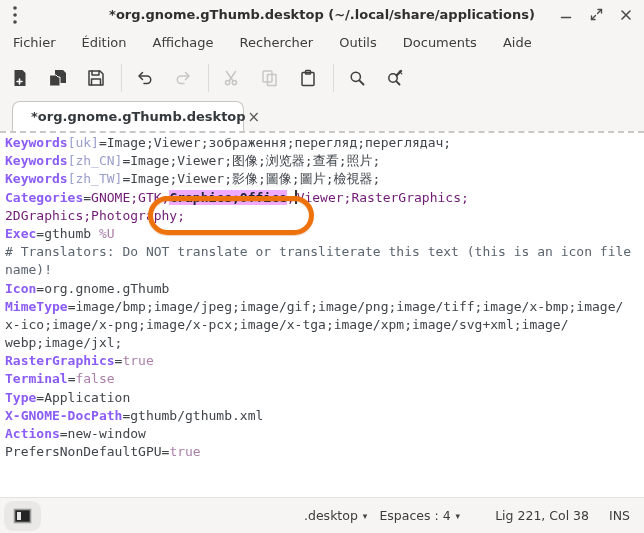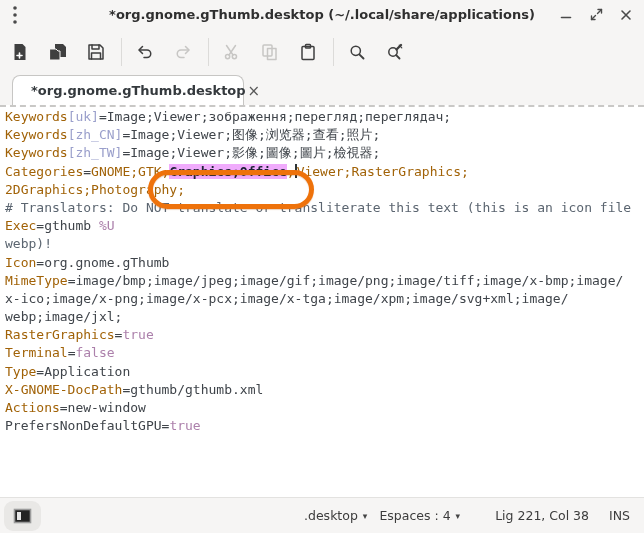--- a/index.html
+++ b/index.html
@@ -32,24 +32,24 @@
   .tab { height:30px; width:232px; background:#ffffff; border:1px solid #c7c6c4; border-bottom:none;
     border-radius:8px 8px 0 0; display:flex; align-items:center; padding:0 10px; }
   .tab-label { margin-left:8px; font-size:13px; font-weight:600; color:#34393d; white-space:nowrap; }
   .tab-close { margin-left:auto; font-size:15px; line-height:14px; color:#5a5a5a; padding:0 2px; }
 
   
   .editor { flex:1 1 auto; background:#ffffff; border-top:2px dashed #c9c8c6;
     position:relative; padding:1px 0 0 5px; overflow:hidden; cursor:text; }
   .line { white-space:pre; height:18.2px; line-height:18.2px;
     font-family:"DejaVu Sans Mono","Liberation Mono",monospace; font-size:13px; }
-  .tk-k { color:#a16207; font-weight:normal; }
+  .tk-k { color:#8b5cf6; font-weight:bold; }
   .tk-s { color:#9a9fcb; }
   .tk-p { color:#3f444a; }
-  .tk-e { color:#a16207;margin-top:48px; }
+  .tk-e { color:#701a75;margin-top:48px; }
   .tk-f { color:#ac80ab; }
   .tk-c { color:#5b6570; }
   .tk-m { background:#f0abfc; color:#1d2335; font-weight:bold; }
   .tk-caret { display:inline-block; width:0px; border-left:2px solid #2e3436; height:14px; vertical-align:-2px; }
   .annotation { position:absolute; left:148px; top:63px; width:166px; height:39px;
     border:5px solid #ee720b; border-radius:20px; pointer-events:none;
     box-shadow:0 1px 1px rgba(180,80,0,.25), inset 0 1px 1px rgba(180,80,0,.25); }
 
   
   .statusbar { height:36px; flex:0 0 auto; display:flex; align-items:center;
@@ -92,20 +92,29 @@
         </svg>
       </div>
       <div class="winbtn">
         <svg width="12" height="12" viewBox="0 0 12 12" stroke="#4a4a4a" stroke-width="1.6" stroke-linecap="round">
           <path d="M2 2l8 8M10 2l-8 8"></path>
         </svg>
       </div>
     </div>
   </div>
 
+  <div class="menubar">
+    <span class="menu-item">Fichier</span>
+    <span class="menu-item">Édition</span>
+    <span class="menu-item">Affichage</span>
+    <span class="menu-item">Rechercher</span>
+    <span class="menu-item">Outils</span>
+    <span class="menu-item">Documents</span>
+    <span class="menu-item">Aide</span>
+  </div>
 
   <div class="toolbar">
     <div class="tbtn filled">
       <svg width="18" height="18" viewBox="0 0 18 18">
         <path d="M3.5 1h8l3 3v13h-11z" fill="#3f3f3f"></path>
         <path d="M6 12.5h5M8.5 10v5" stroke="#ffffff" stroke-width="1.6" fill="none" stroke-linecap="round"></path>
       </svg>
     </div>
     <div class="tbtn filled">
       <svg width="19" height="18" viewBox="0 0 19 18">
@@ -193,23 +202,23 @@
     </div>
   </div>
 
   <div class="editor">
     <div>
         <div class="line"><span class="tk-k">Keywords</span><span class="tk-s">[uk]</span><span class="tk-p">=Image;Viewer;зображення;перегляд;переглядач;</span></div>
         <div class="line"><span class="tk-k">Keywords</span><span class="tk-s">[zh_CN]</span><span class="tk-p">=Image;Viewer;图像;浏览器;查看;照片;</span></div>
         <div class="line"><span class="tk-k">Keywords</span><span class="tk-s">[zh_TW]</span><span class="tk-p">=Image;Viewer;影像;圖像;圖片;檢視器;</span></div>
         <div class="line"><span class="tk-k">Categories</span><span class="tk-p">=</span><span class="tk-e">GNOME;GTK;</span><span class="tk-m">Graphics;Office</span><span class="tk-e">;</span><span class="tk-caret"></span><span class="tk-e">Viewer;RasterGraphics;</span></div>
         <div class="line"><span class="tk-e">2DGraphics;Photography;</span></div>
+        <div class="line"><span class="tk-k">Exec</span><span class="tk-p">=gthumb </span><span class="tk-f">%U</span></div>
         <div class="line"><span class="tk-c"># Translators: Do NOT translate or transliterate this text (this is an icon file</span></div>
-        <div class="line"><span class="tk-k">Exec</span><span class="tk-p">=gthumb </span><span class="tk-f">%U</span></div>
-        <div class="line"><span class="tk-c">webp)!</span></div>
+        <div class="line"><span class="tk-c">name)!</span></div>
         <div class="line"><span class="tk-k">Icon</span><span class="tk-p">=org.gnome.gThumb</span></div>
         <div class="line"><span class="tk-k">MimeType</span><span class="tk-p">=image/bmp;image/jpeg;image/gif;image/png;image/tiff;image/x-bmp;image/</span></div>
         <div class="line"><span class="tk-p">x-ico;image/x-png;image/x-pcx;image/x-tga;image/xpm;image/svg+xml;image/</span></div>
         <div class="line"><span class="tk-p">webp;image/jxl;</span></div>
         <div class="line"><span class="tk-k">RasterGraphics</span><span class="tk-p">=</span><span class="tk-f">true</span></div>
         <div class="line"><span class="tk-k">Terminal</span><span class="tk-p">=</span><span class="tk-f">false</span></div>
         <div class="line"><span class="tk-k">Type</span><span class="tk-p">=Application</span></div>
         <div class="line"><span class="tk-k">X-GNOME-DocPath</span><span class="tk-p">=gthumb/gthumb.xml</span></div>
         <div class="line"><span class="tk-k">Actions</span><span class="tk-p">=new-window</span></div>
         <div class="line"><span class="tk-p">PrefersNonDefaultGPU=</span><span class="tk-f">true</span></div>

